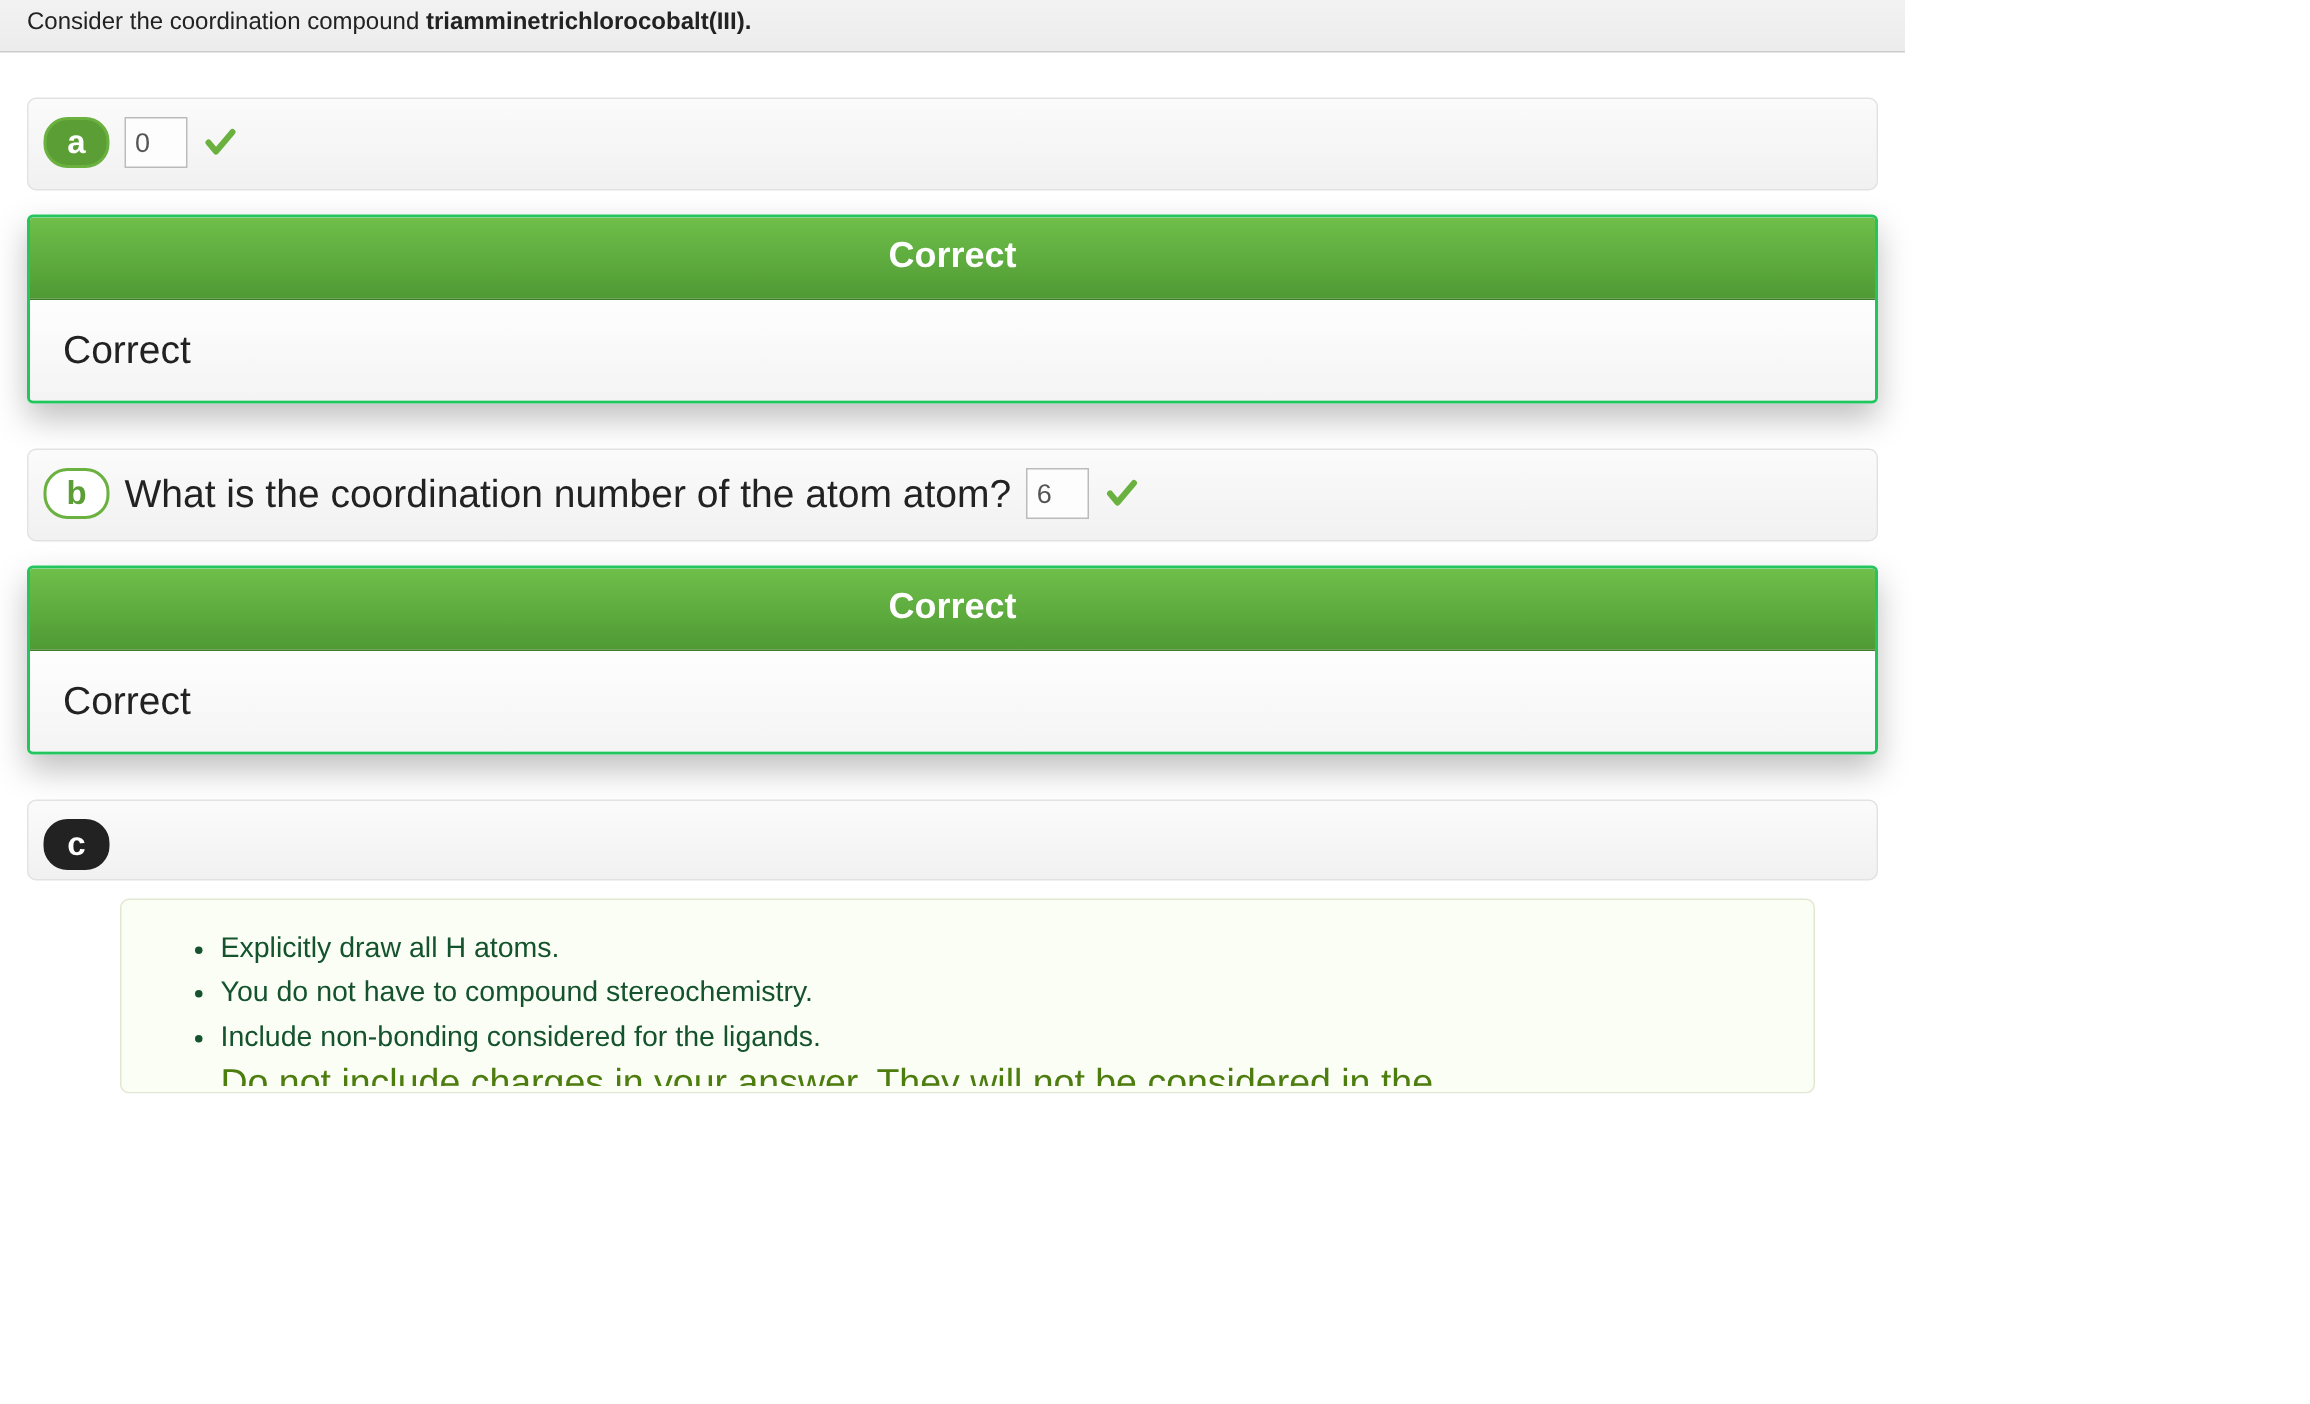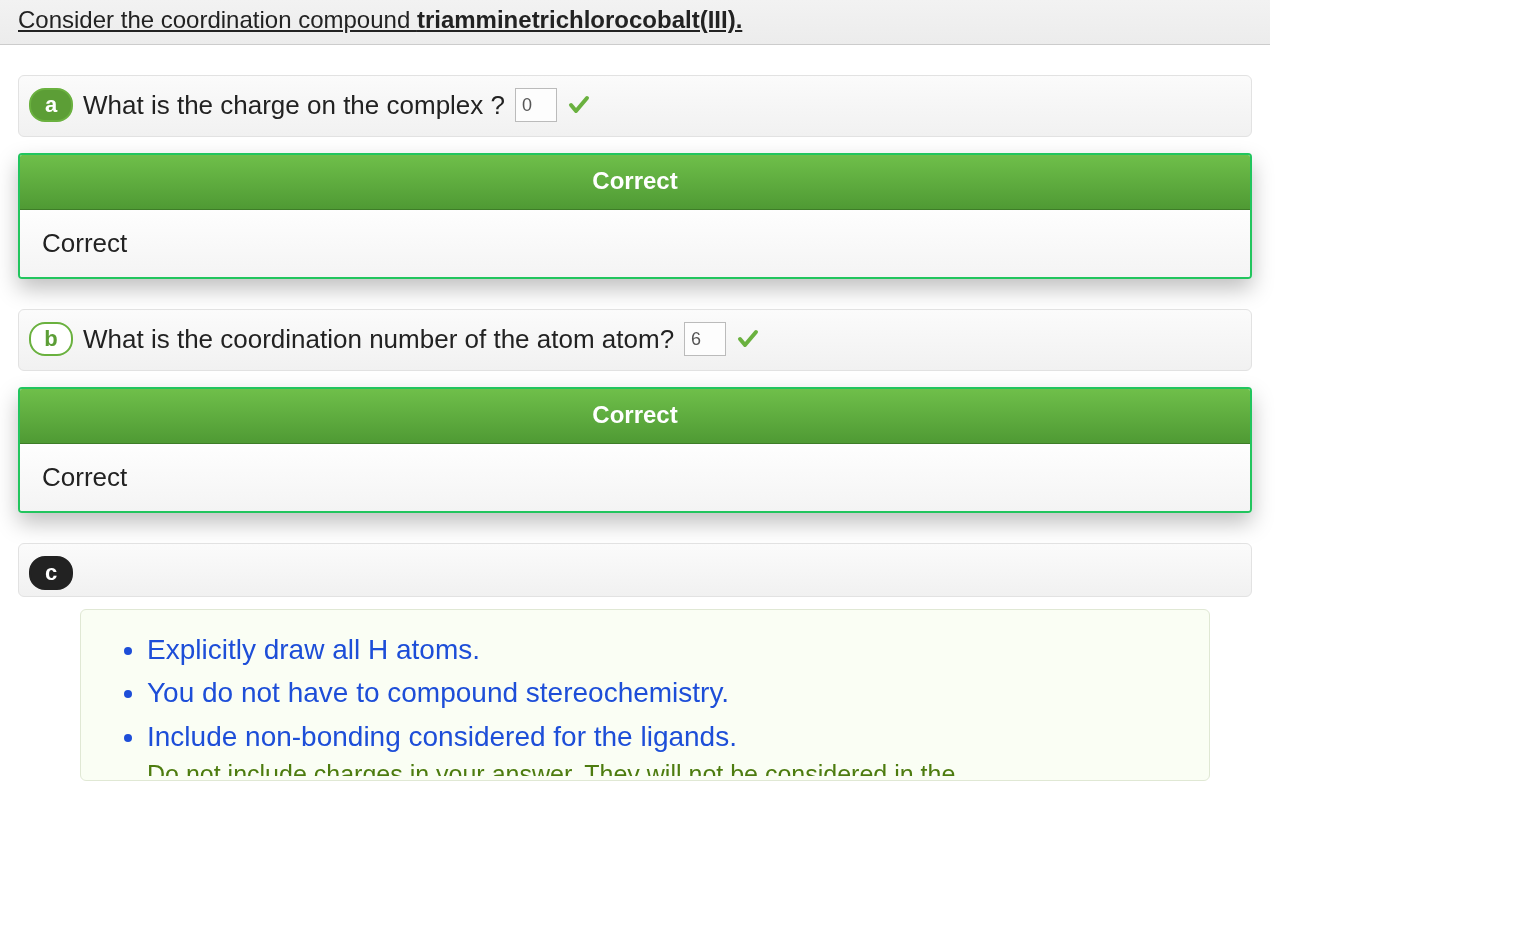--- a/index.html
+++ b/index.html
@@ -8,23 +8,22 @@
     padding: 0;
     font-family: Verdana, Geneva, sans-serif;
     background: #ffffff;
     width: 1540px;
   }
   .container { width: 1270px; }
   .header-bar {
     background: linear-gradient(to bottom, #f2f2f2, #ececec);
     border-bottom: 1px solid #ccc;
     padding: 6px 18px 10px 18px;
-    font-size: 24px;
+    font-size: 16px;
     color: #222;
-    text-decoration: underline;
   }
   .header-bar .bold { font-weight: bold; }
   .question-block {
     margin: 30px 18px 12px 18px;
     background: linear-gradient(to bottom, #fbfbfb, #f1f1f1);
     border: 1px solid #e2e2e2;
     border-radius: 6px;
     padding: 12px 10px 14px 6px;
   }
   .q-row {
@@ -92,22 +91,22 @@
     border: 1px solid #e0e8d4;
     border-radius: 6px;
     padding: 18px 30px 4px 30px;
   }
   .instructions ul {
     margin: 0;
     padding-left: 36px;
     list-style-type: disc;
   }
   .instructions li {
-    font-size: 28px;
-    color: #1d4ed8;
+    font-size: 19px;
+    color: #14532d;
     line-height: 1.55;
   }
   .cutoff {
     font-size: 25px;
     color: #4d7c0f;
     padding-left: 36px;
     margin-top: 2px;
     white-space: nowrap;
     overflow: hidden;
     max-height: 16px;
@@ -118,21 +117,20 @@
 
 <div class="container">
 
   <div class="header-bar">
     <span>Consider the coordination compound </span><span class="bold">triamminetrichlorocobalt(III).</span>
   </div>
 
   <div class="question-block">
     <div class="q-row">
       <span class="part-badge badge-filled">a</span>
-      <span>What is the charge on the complex ?</span>
       <input class="answer-input" type="text" value="0" style="">
       <svg class="check-icon" viewBox="0 0 24 24">
         <path d="M4 12 L9 18 L20 5" stroke="#6ab13f" stroke-width="4" fill="none" stroke-linecap="round" stroke-linejoin="round"></path>
       </svg>
     </div>
   </div>
 
   <div class="feedback-box">
     <div class="feedback-header">Correct</div>
     <div class="feedback-body">Correct</div>

